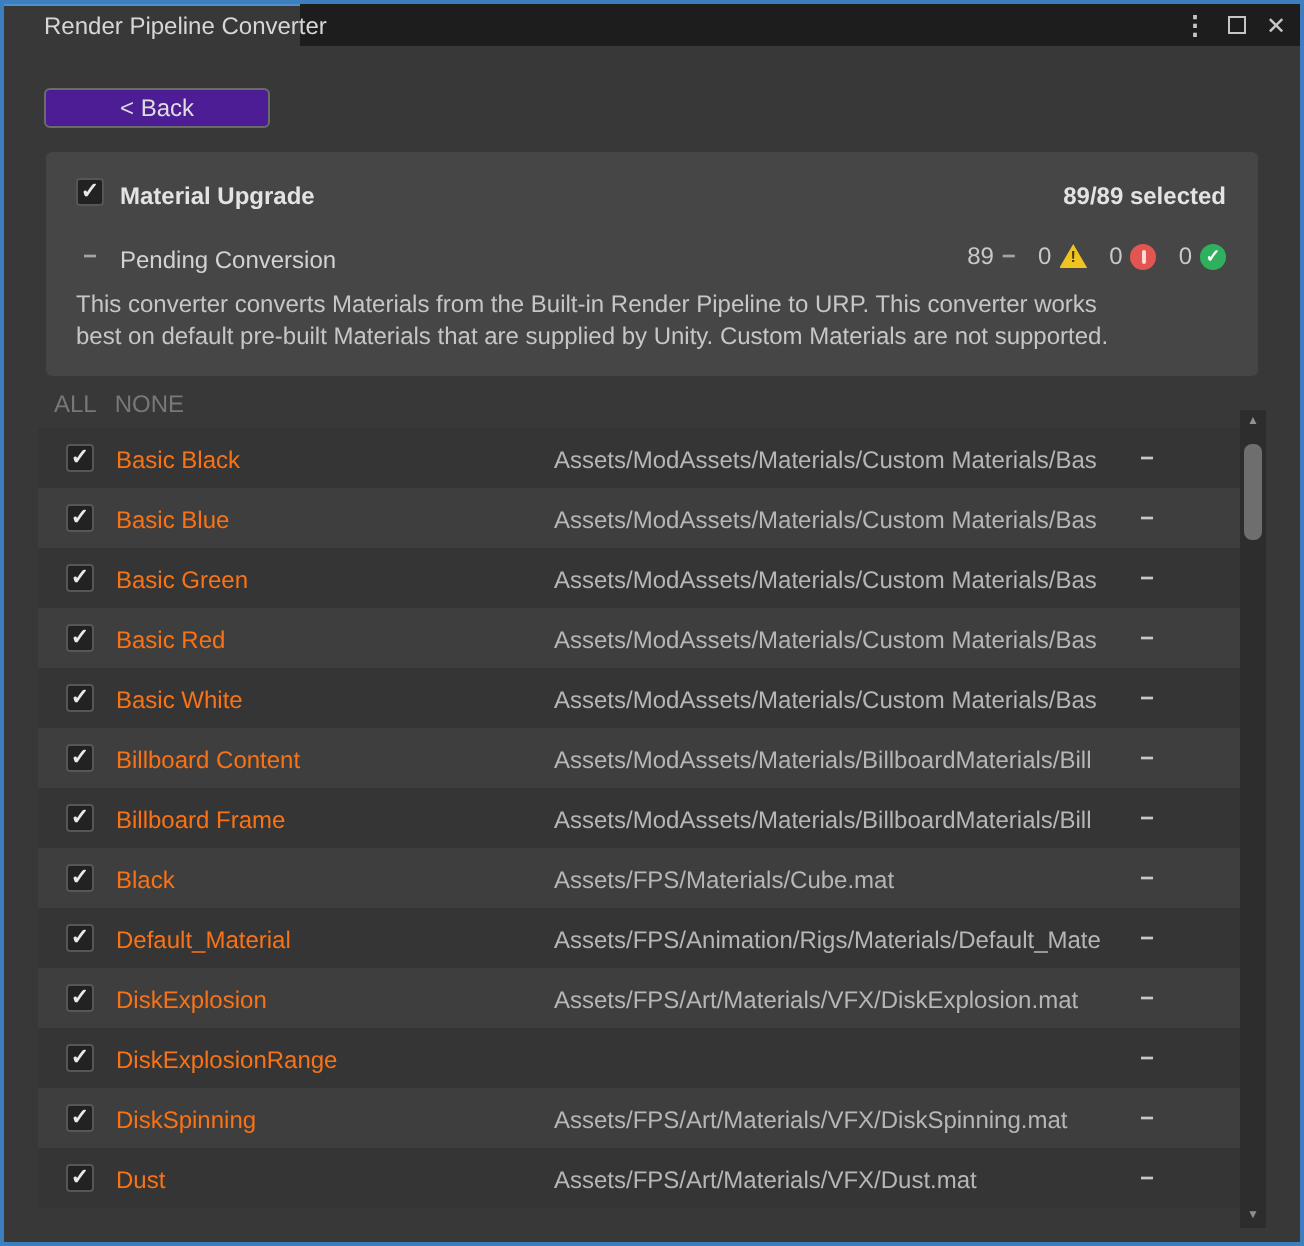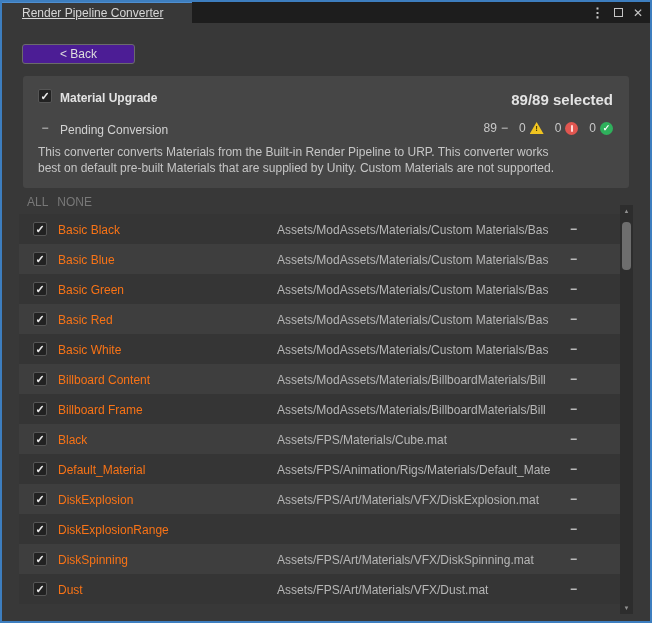--- a/index.html
+++ b/index.html
@@ -10,25 +10,24 @@
     position:relative; width:652px; height:623px;
     background:#383838; border:2px solid #3d7ebf; overflow:hidden;
   }
 
   
   .titlebar {
     position:absolute; left:0; top:0; right:0; height:21px;
     background:#1d1d1d; display:flex; align-items:stretch;
   }
   .tab {
-    width:190px; background:#383838; color:#d6d6d6;
+    width:148px; background:#383838; color:#d6d6d6;
     font-size:12px; line-height:21px; padding-left:20px;
     border-top:1px solid #4f8fd0;
     white-space:nowrap;
-    text-decoration:underline;
   }
   .win-controls {
     margin-left:auto; display:flex; align-items:center;
     gap:10px; padding-right:7px; color:#c6c6c6;
   }
   .menu-dots { font-size:13px; font-weight:bold; line-height:13px; }
   .maxi { width:9px; height:9px; border:1px solid #c6c6c6; display:inline-block; }
   .close-x { font-size:12px; line-height:12px; }
 
   
@@ -50,21 +49,21 @@
     color:#e9e9e9; font-size:11px; line-height:12px; text-align:center;
     font-weight:bold;
   }
   .panel .checkbox { position:absolute; left:15px; top:13px; }
   .panel-title {
     position:absolute; left:37px; top:15px;
     font-size:12px; font-weight:bold; color:#e3e3e3;
   }
   .selected-summary {
     position:absolute; right:16px; top:15px;
-    font-size:15px; font-weight:bold; color:#e3e3e3;
+    font-size:12px; font-weight:bold; color:#e3e3e3;
   }
   .pending-dash {
     position:absolute; left:15px; top:45px; width:14px; text-align:center;
     color:#a5a5a5; font-weight:bold; font-size:12px;
   }
   .pending-label {
     position:absolute; left:37px; top:47px; font-size:12px; color:#d2d2d2;
   }
   .status-group {
     position:absolute; right:16px; top:44px;

